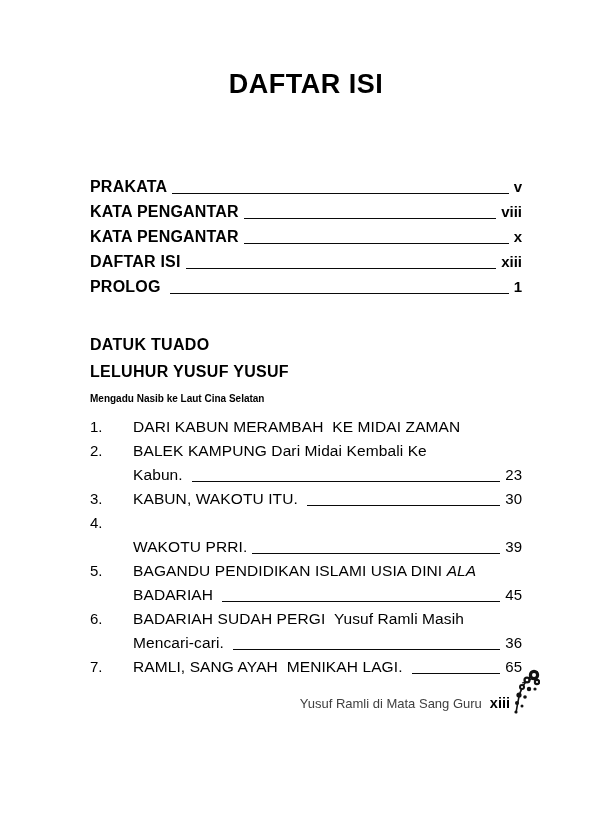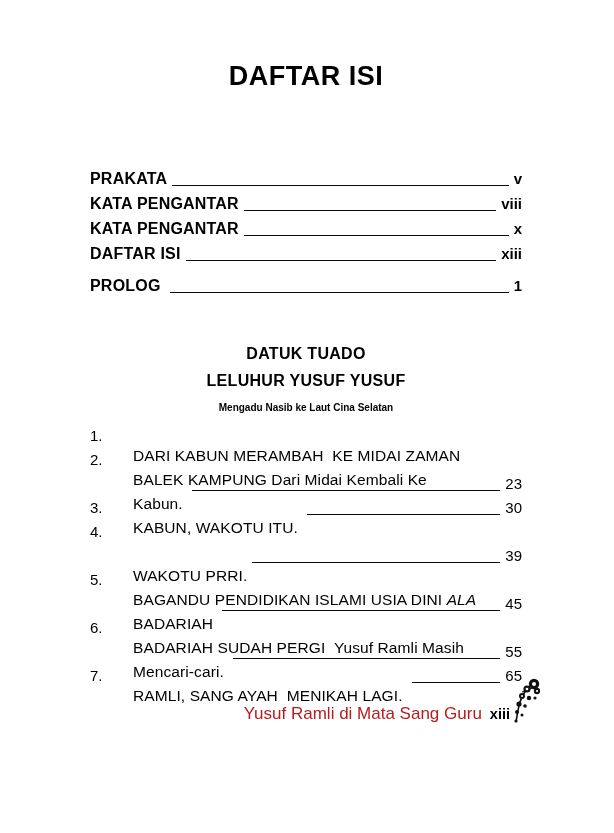--- a/index.html
+++ b/index.html
@@ -4,21 +4,21 @@
 <style>
   html,body{margin:0;padding:0;background:#e8e8e8;}
   .page{
     position:relative;
     width:614px;height:833px;
     background:#ffffff;
     color:#000;
     font-family:"Liberation Sans", sans-serif;
     overflow:hidden;
     box-sizing:border-box;
-    padding:0 92px 0 90px;
+    padding:8px 92px 0 90px;
   }
   .title{
     margin-top:59px;
     height:34px;line-height:34px;
     text-align:center;
     font-size:27px;font-weight:700;
     letter-spacing:0.5px;
   }
   
   .leader{
@@ -26,42 +26,42 @@
     border-bottom:1.6px solid #0a0a0a;
     align-self:flex-end;
     margin:0 5px 5px 5px;
     min-width:12px;
   }
   
   .front-matter{margin-top:73px;}
   .fm-row{display:flex;height:25px;line-height:25px;}
   .fm-label{font-size:16px;font-weight:700;white-space:pre-wrap;letter-spacing:0.2px;}
   .fm-page{font-size:15px;font-weight:700;}
-  .prolog{margin-top:7px;}
-  
-  .headings{margin-top:42px;text-align:center;}
+  .prolog{margin-top:0;}
+  
+  .headings{margin-top:32px;}
   .heading{height:27px;line-height:27px;font-size:16px;font-weight:700;letter-spacing:0.3px;}
   .subheading{height:27px;line-height:27px;font-size:10px;font-weight:700;}
   
   .chapters{margin-top:3px;}
   .ch-row{display:flex;height:24px;line-height:24px;}
   .ch-num{flex:0 0 43px;font-size:15px;}
-  .ch-text{font-size:15.5px;white-space:pre-wrap;letter-spacing:0.1px;margin-top:20px;}
+  .ch-text{font-size:15.5px;white-space:pre-wrap;letter-spacing:0.1px;}
   .ch-text .it{font-style:italic;}
   .ch-page{font-size:15px;}
   
   .footer{
     position:relative;
     margin-top:16px;
     display:flex;align-items:baseline;justify-content:flex-end;
     gap:8px;
     padding-right:12px; 
     height:22px;
   }
-  .footer-title{font-size:17px;color:#b91c1c;}
+  .footer-title{font-size:13px;color:#404040;}
   .footer-page{font-size:14.5px;font-weight:700;}
   .ornament{
     position:absolute;
     right:-18px;  
     top:-26px;
     width:27px;height:47px;
   }
 </style>
 </head>
 <body>
@@ -165,21 +165,21 @@
 
     <div>
       <div class="ch-row">
         <span class="ch-num">6.</span>
         <span class="ch-text">BADARIAH SUDAH PERGI  Yusuf Ramli Masih</span>
       </div>
       <div class="ch-row">
         <span class="ch-num"></span>
         <span class="ch-text">Mencari-cari. </span>
         <span class="leader"></span>
-        <span class="ch-page">55</span>
+        <span class="ch-page">36</span>
       </div>
     </div>
 
     <div>
       <div class="ch-row">
         <span class="ch-num">7.</span>
         <span class="ch-text">RAMLI, SANG AYAH  MENIKAH LAGI. </span>
         <span class="leader"></span>
         <span class="ch-page">65</span>
       </div>

